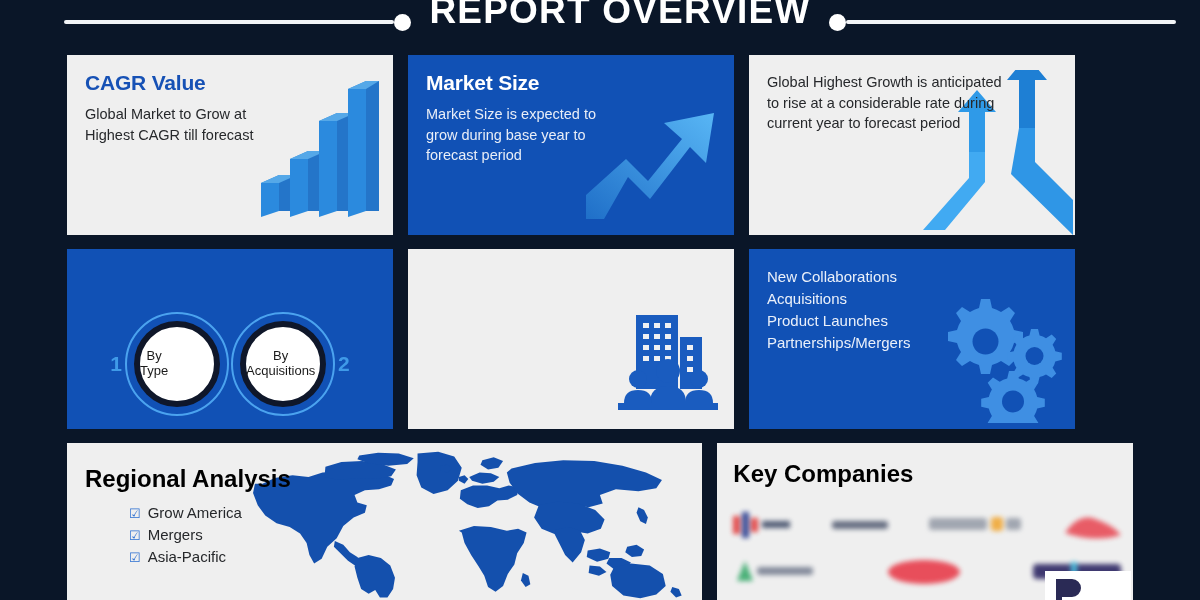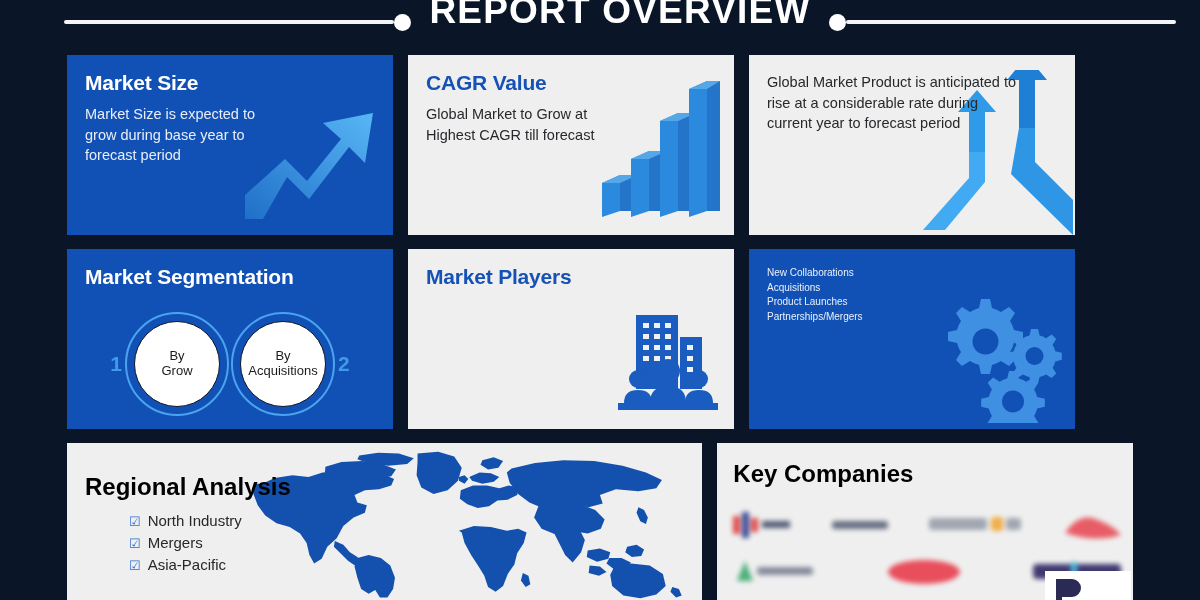--- a/index.html
+++ b/index.html
@@ -72,21 +72,21 @@
     line-height:1.42;
     position:relative; z-index:3;
   }
   .card.light p { color:#26282b; }
   .card.blue  p { color:#e9eef7; }
 
   .body-narrow { max-width:205px; }
   .body-wide   { max-width:250px; }
 
   .kid-list { list-style:none; }
-  .kid-list li { color:#eaf0fa; font-size:10px; line-height:1.46; }
+  .kid-list li { color:#eaf0fa; font-size:15px; line-height:1.46; }
 
   
   .barchart { position:absolute; right:14px; bottom:18px; width:122px; height:140px; z-index:2; }
 
   
   .sizearrow { position:absolute; right:6px; top:22px; width:150px; height:150px; z-index:1; }
 
   
   .growtharrows { position:absolute; right:2px; bottom:0px; width:150px; height:165px; z-index:2; }
 
@@ -96,24 +96,24 @@
     display:flex; align-items:center; justify-content:center;
     z-index:3;
   }
   .seg-num {
     color:#3f9ae8; font-size:21px; font-weight:bold;
     padding:0 2px;
   }
   .seg-circle {
     width:86px; height:86px; border-radius:50%;
     background:#ffffff;
-    display:flex; align-items:center; justify-content:center;
+    display:flex; align-items:center; justify-content:flex-start;
     text-align:center;
     color:#1b1b1b; font-size:13px; line-height:1.15;
-    border:1px solid #0f172a;
+    border:6px solid #0f172a;
     box-shadow:0 0 0 3px rgba(255,255,255,0.0);
     position:relative; z-index:4;
   }
   .seg-ring {
     position:absolute; width:104px; height:104px; border-radius:50%;
     border:2px solid #4ba3ef; z-index:2;
   }
   .seg-unit { position:relative; display:flex; align-items:center; justify-content:center;
               width:106px; height:106px; }
 
@@ -167,106 +167,104 @@
   <div class="rule-wrap right">
     <div class="rule-dot"></div>
     <div class="rule-line"></div>
   </div>
 </div>
 
 <div id="grid">
 
   <div class="grid-row">
 
+    <div class="card light">
+      <h2>CAGR Value</h2>
+      <p class="body-narrow">Global Market to Grow at Highest CAGR till forecast</p>
+      <svg class="barchart" viewBox="0 0 122 140">
+        <defs>
+          <linearGradient id="bf1" x1="0" y1="0" x2="1" y2="0">
+            <stop offset="0" stop-color="#2a8ede"></stop>
+              <stop offset="1" stop-color="#1f6fc4"></stop>
+          </linearGradient>
+        </defs>
+
+        <polygon points="4,106 22,98 22,134 4,140" fill="#2b8ade"></polygon>
+        <polygon points="22,98 40,98 40,134 22,134" fill="#2475c9"></polygon>
+        <polygon points="4,106 22,98 40,98 22,106" fill="#55a8e8"></polygon>
+
+        <polygon points="33,82 51,74 51,134 33,140" fill="#2b8ade"></polygon>
+        <polygon points="51,74 69,74 69,134 51,134" fill="#2475c9"></polygon>
+        <polygon points="33,82 51,74 69,74 51,82" fill="#55a8e8"></polygon>
+
+        <polygon points="62,44 80,36 80,134 62,140" fill="#2b8ade"></polygon>
+        <polygon points="80,36 98,36 98,134 80,134" fill="#2475c9"></polygon>
+        <polygon points="62,44 80,36 98,36 80,44" fill="#55a8e8"></polygon>
+
+        <polygon points="91,12 109,4 109,134 91,140" fill="#2b8ade"></polygon>
+        <polygon points="109,4 122,4 122,134 109,134" fill="#2475c9"></polygon>
+        <polygon points="91,12 109,4 122,4 109,12" fill="#55a8e8"></polygon>
+      </svg>
+    </div>
+
     <div class="card blue">
       <h2>Market Size</h2>
       <p class="body-narrow">Market Size is expected to grow during base year to forecast period</p>
       <svg class="sizearrow" viewBox="0 0 150 150">
         <defs>
           <linearGradient id="ag1" x1="0" y1="1" x2="1" y2="0">
             <stop offset="0" stop-color="#1f6fc8"></stop>
               <stop offset="1" stop-color="#58b6f5"></stop>
           </linearGradient>
         </defs>
         <polygon fill="url(#ag1)" points="8,142 8,118 48,82 70,104 104,62 86,46 136,36 128,86 112,70 72,122 50,100 26,142"></polygon>
       </svg>
     </div>
 
     <div class="card light">
-      <h2>CAGR Value</h2>
-      <p class="body-narrow">Global Market to Grow at Highest CAGR till forecast</p>
-      <svg class="barchart" viewBox="0 0 122 140">
-        <defs>
-          <linearGradient id="bf1" x1="0" y1="0" x2="1" y2="0">
-            <stop offset="0" stop-color="#2a8ede"></stop>
-              <stop offset="1" stop-color="#1f6fc4"></stop>
-          </linearGradient>
-        </defs>
-
-        <polygon points="4,106 22,98 22,134 4,140" fill="#2b8ade"></polygon>
-        <polygon points="22,98 40,98 40,134 22,134" fill="#2475c9"></polygon>
-        <polygon points="4,106 22,98 40,98 22,106" fill="#55a8e8"></polygon>
-
-        <polygon points="33,82 51,74 51,134 33,140" fill="#2b8ade"></polygon>
-        <polygon points="51,74 69,74 69,134 51,134" fill="#2475c9"></polygon>
-        <polygon points="33,82 51,74 69,74 51,82" fill="#55a8e8"></polygon>
-
-        <polygon points="62,44 80,36 80,134 62,140" fill="#2b8ade"></polygon>
-        <polygon points="80,36 98,36 98,134 80,134" fill="#2475c9"></polygon>
-        <polygon points="62,44 80,36 98,36 80,44" fill="#55a8e8"></polygon>
-
-        <polygon points="91,12 109,4 109,134 91,140" fill="#2b8ade"></polygon>
-        <polygon points="109,4 122,4 122,134 109,134" fill="#2475c9"></polygon>
-        <polygon points="91,12 109,4 122,4 109,12" fill="#55a8e8"></polygon>
-      </svg>
-    </div>
-
-    <div class="card light">
-      <p class="body-wide">Global Market Product is anticipated to rise at a considerable rate during current year to forecast period</p>
+      <p class="body-wide">Global Highest Growth is anticipated to rise at a considerable rate during current year to forecast period</p>
       <svg class="growtharrows" viewBox="0 0 150 165">
 
         <polygon fill="#1e7fd4" points="96,58 96,10 84,10 104,-14 124,10 112,10 112,58"></polygon>
         <polygon fill="#2f96e6" points="96,58 112,58 112,92 150,130 150,165 88,104"></polygon>
 
         <polygon fill="#2f9ae8" points="46,82 46,42 35,42 54,20 73,42 62,42 62,82"></polygon>
         <polygon fill="#41aaf2" points="46,82 62,82 62,112 22,160 0,160 46,108"></polygon>
       </svg>
     </div>
   </div>
 
   <div class="grid-row">
 
     <div class="card blue">
-      <h2>Market Segmentation</h2>
       <div class="segwrap">
         <span class="seg-num">1</span>
         <div class="seg-unit">
           <div class="seg-ring"></div>
           <div class="seg-circle">
             <span>
               <span>By</span><br>
-              <span>Grow</span>
+              <span>Type</span>
             </span>
           </div>
         </div>
         <div class="seg-unit">
           <div class="seg-ring"></div>
           <div class="seg-circle">
             <span>
               <span>By</span><br>
               <span>Acquisitions</span>
             </span>
           </div>
         </div>
         <span class="seg-num">2</span>
       </div>
     </div>
 
     <div class="card light">
-      <h2>Market Players</h2>
       <svg class="playersicon" viewBox="0 0 108 108">
         <g fill="#1a5cbf">
           <rect x="22" y="8" width="42" height="74"></rect>
           <rect x="66" y="30" width="22" height="52"></rect>
           <g fill="#eff1f3">
             <rect x="29" y="16" width="6" height="5"></rect>
               <rect x="40" y="16" width="6" height="5"></rect>
               <rect x="51" y="16" width="6" height="5"></rect>
             <rect x="29" y="27" width="6" height="5"></rect>
               <rect x="40" y="27" width="6" height="5"></rect>
@@ -353,25 +351,25 @@
           <path d="M852 128 l12 6 l8 16 l-4 14 l-12-6 l-8-18 z"></path>
 
           <path d="M470 64 l12-4 l8 8 l-8 10 l-12-6 z"></path>
           <path d="M520 28 l24-6 l20 8 l-10 14 l-22 4 l-16-10 z"></path>
 
           <path d="M430 40 l16-2 l10 8 l-10 8 l-16-4 z"></path>
 
           <path d="M606 268 l12 6 l4 18 l-10 6 l-10-14 z"></path>
         </g>
       </svg>
-      <h2 style="position:relative;z-index:3;margin-top:8px;">Regional Analysis</h2>
+      <h2 style="position:relative;z-index:3;">Regional Analysis</h2>
       <ul class="region-list" style="position:relative;z-index:3;">
         <li>
           <span class="check">☑</span>
-          <span>North Industry</span>
+          <span>Grow America</span>
         </li>
         <li>
           <span class="check">☑</span>
           <span>Mergers</span>
         </li>
         <li>
           <span class="check">☑</span>
           <span>Asia-Pacific</span>
         </li>
       </ul>

